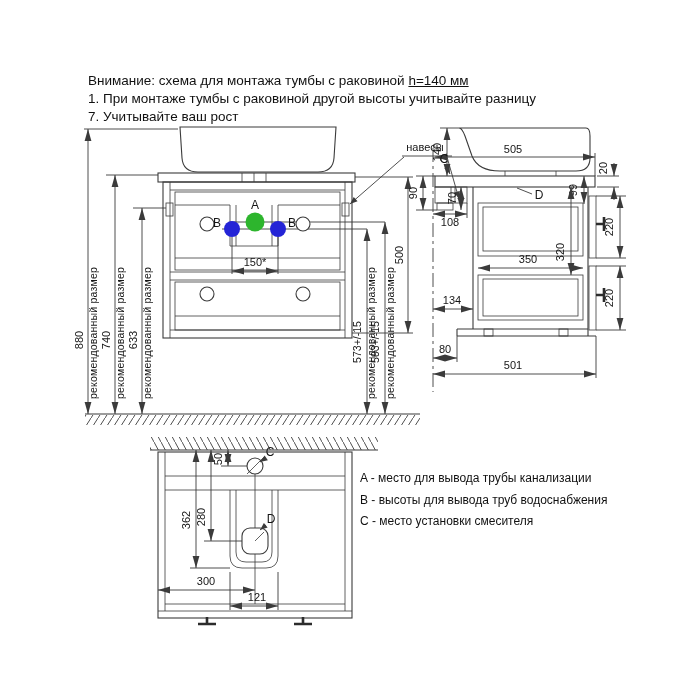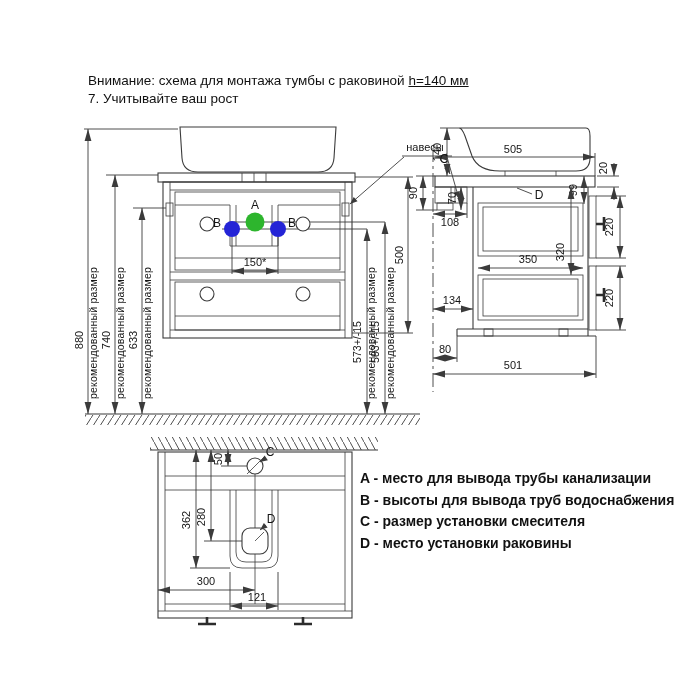--- a/index.html
+++ b/index.html
@@ -1,47 +1,47 @@
 <!DOCTYPE html>
 <html><head>
 <meta charset="utf-8">
 <style>
   html,body{margin:0;padding:0;background:#fff;}
   .stage{position:relative;width:700px;height:700px;background:#fff;overflow:hidden;
          font-family:"Liberation Sans",sans-serif;color:#111;}
   .notes{position:absolute;left:88px;top:72px;font-size:13.5px;line-height:18px;white-space:nowrap;}
   .notes .u{text-decoration:underline;}
-  .legend{position:absolute;left:360px;top:468px;font-size:14px;line-height:21.5px;white-space:nowrap;font-weight:bold;}
+  .legend{position:absolute;left:360px;top:468px;font-size:12px;line-height:21.5px;white-space:nowrap;}
   svg.draw{position:absolute;left:0;top:0;}
   svg text{fill:#161616;}
   .dim{font-size:11px;}
   .dimr{font-size:10.5px;}
   .lbl{font-size:10.5px;letter-spacing:0.2px;}
   .pt{font-size:12px;}
   .o{fill:none;stroke:#3b3b3b;stroke-width:1.1;}
   .t{fill:none;stroke:#3b3b3b;stroke-width:0.8;}
   .d{fill:none;stroke:#3b3b3b;stroke-width:0.9;}
   .w{fill:#fff;stroke:#3b3b3b;stroke-width:1.1;}
   .thick{stroke:#2c2c2c;stroke-width:2.6;fill:none;}
 </style>
 </head>
 <body>
 
 <div class="stage">
 
   <div class="notes">
     <div><span>Внимание: схема для монтажа тумбы с раковиной </span><span class="u">h=140 мм</span></div>
+    <div>1. При монтаже тумбы с раковиной другой высоты учитывайте разницу</div>
     <div>7. Учитывайте ваш рост</div>
   </div>
 
   <div class="legend">
     <div>A - место для вывода трубы канализации</div>
     <div>B - высоты для вывода труб водоснабжения</div>
-    <div>C - размер установки смесителя</div>
-    <div>D - место установки раковины</div>
+    <div>C - место установки смесителя</div>
   </div>
 
   <svg class="draw" width="700" height="700" viewBox="0 0 700 700">
     <defs>
       <marker id="arr" orient="auto-start-reverse" markerUnits="userSpaceOnUse" markerWidth="14" markerHeight="8" refX="13" refY="4">
         <path d="M13,4 L1,0.6 L1,7.4 Z" fill="#3b3b3b"></path>
       </marker>
       <marker id="arrs" orient="auto-start-reverse" markerUnits="userSpaceOnUse" markerWidth="9" markerHeight="7" refX="8" refY="3.5">
         <path d="M8,3.5 L0.5,0.6 L0.5,6.4 Z" fill="#3b3b3b"></path>
       </marker>

